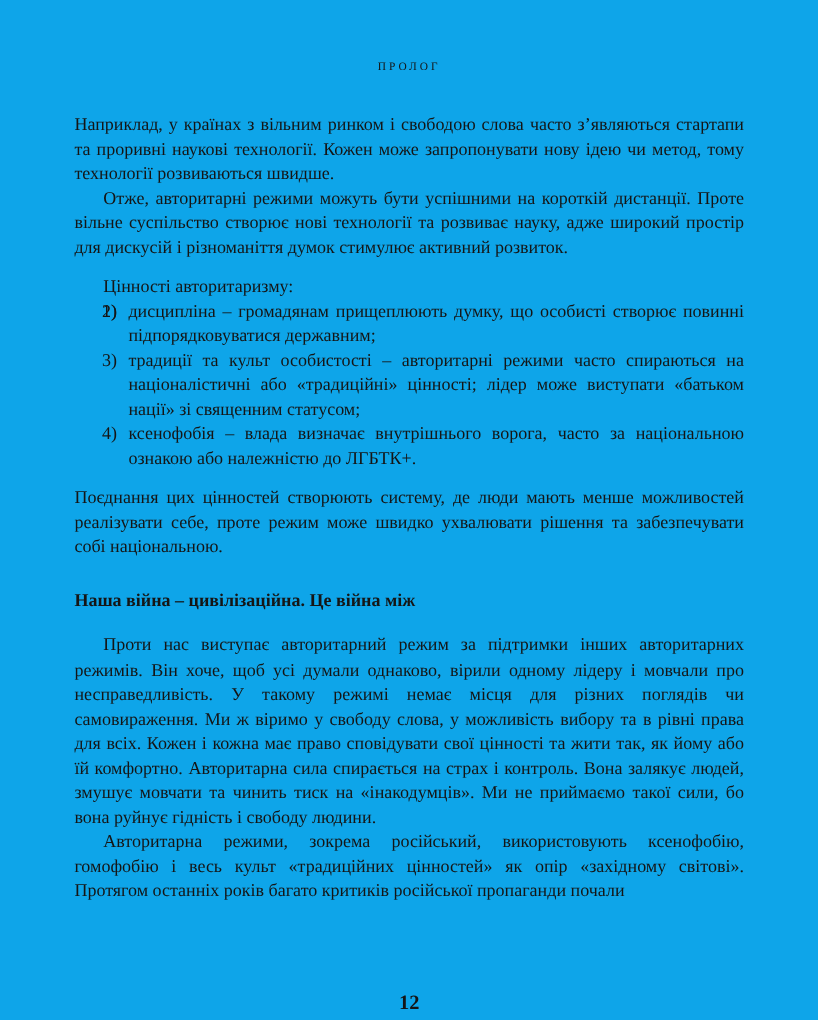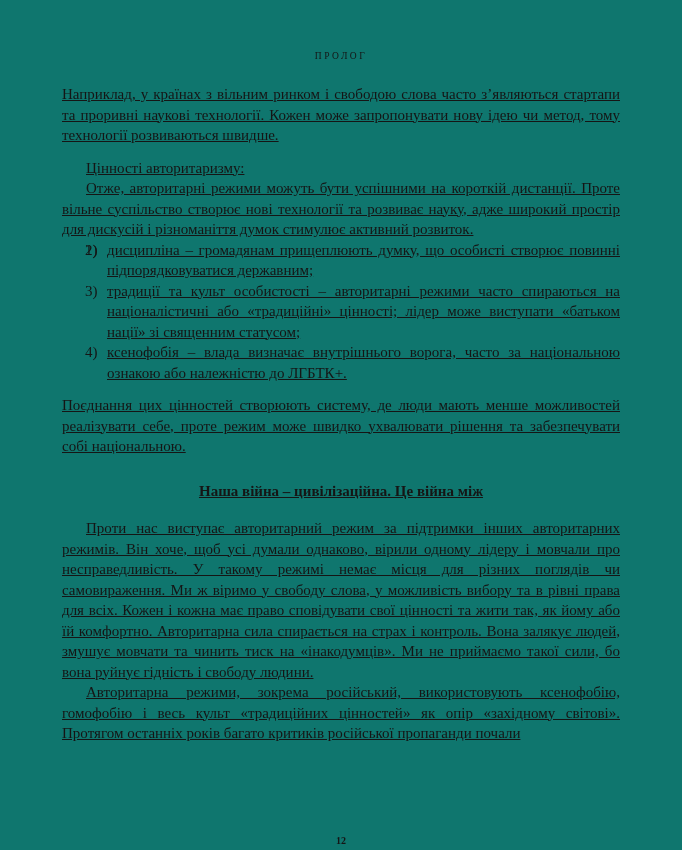--- a/index.html
+++ b/index.html
@@ -1,44 +1,43 @@
 <!DOCTYPE html>
 <html lang="uk"><head>
 <meta charset="utf-8">
 <style>
   html, body { margin: 0; padding: 0; }
   body { background: #ffffff; }
   .page {
     position: relative;
     width: 682px;
     height: 850px;
-    background: #0f766e;
+    background: #0ea5e9;
     font-family: "Liberation Serif", "DejaVu Serif", serif;
     color: #151515;
     overflow: hidden;
   }
   .running-header {
     position: absolute;
     top: 51px;
     left: 0;
     width: 100%;
     text-align: center;
     font-size: 9.5px;
     letter-spacing: 2.5px;
     font-weight: normal;
   }
   .body-text {
     position: absolute;
-    top: 84px;
+    top: 94px;
     left: 62px;
     width: 558px;
     font-size: 15px;
     line-height: 20.5px;
     text-align: justify;
-    text-decoration: underline;
   }
   .para { margin: 0; }
   .indent { text-indent: 24px; }
   .list-intro { margin-top: 12px; }
   .values-list {
     list-style: none;
     margin: 0 0 12px 0;
     padding: 0;
   }
   .list-item {
@@ -49,47 +48,46 @@
   .list-item .num {
     position: absolute;
     left: 23px;
     top: 0;
   }
   .section-heading {
     margin: 24px 0 16px 0;
     font-size: 15px;
     line-height: 21.5px;
     font-weight: bold;
-    text-align: center;
   }
   .heading-line { display: block; }
   .page-number {
     position: absolute;
     bottom: 4px;
     left: 0;
     width: 100%;
     text-align: center;
-    font-size: 10px;
+    font-size: 17px;
     font-weight: bold;
   }
 </style>
 </head>
 <body>
 
 <div class="page">
 
   <header class="running-header">ПРОЛОГ</header>
 
   <main class="body-text">
 
     <p class="para">Наприклад, у країнах з вільним ринком і свободою слова часто з’являються стартапи та проривні наукові технології. Кожен може запропонувати нову ідею чи метод, тому технології розвиваються швидше.</p>
 
+    <p class="para indent">Отже, авторитарні режими можуть бути успішними на короткій дистанції. Проте вільне суспільство створює нові технології та розвиває науку, адже широкий простір для дискусій і різноманіття думок стимулює активний розвиток.</p>
+
     <p class="para indent list-intro">Цінності авторитаризму:</p>
-
-    <p class="para indent">Отже, авторитарні режими можуть бути успішними на короткій дистанції. Проте вільне суспільство створює нові технології та розвиває науку, адже широкий простір для дискусій і різноманіття думок стимулює активний розвиток.</p>
 
     <ol class="values-list">
       <li class="list-item">
         <span class="num">1)</span>
       </li>
       <li class="list-item">
         <span class="num">2)</span>
         <span class="txt">дисципліна – громадянам прищеплюють думку, що особисті створює повинні підпорядковуватися державним;</span>
       </li>
       <li class="list-item">

